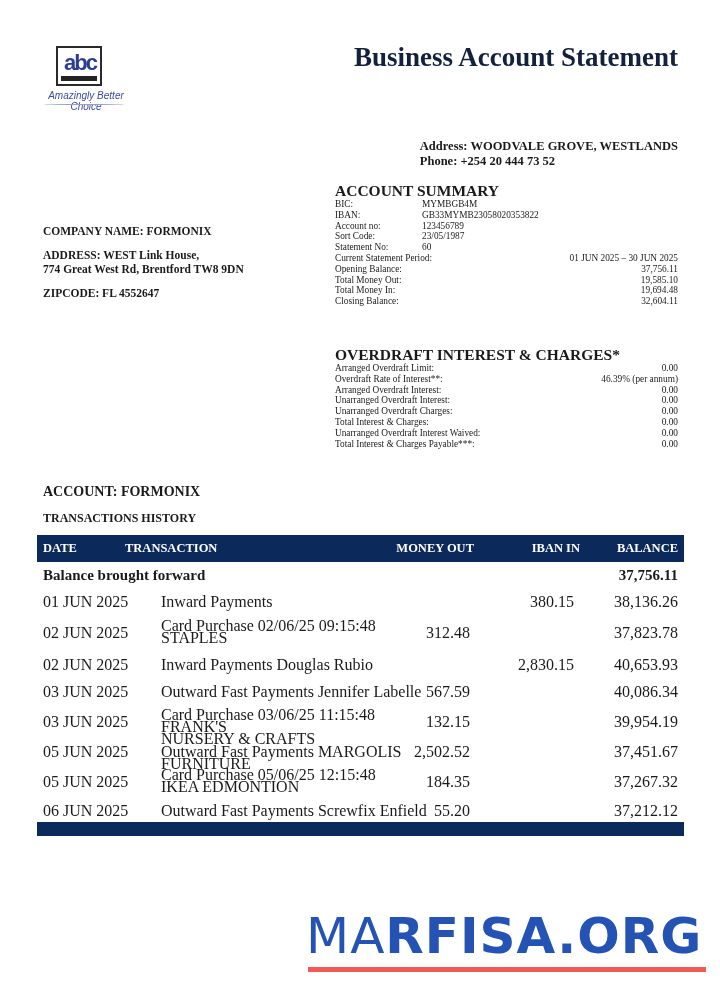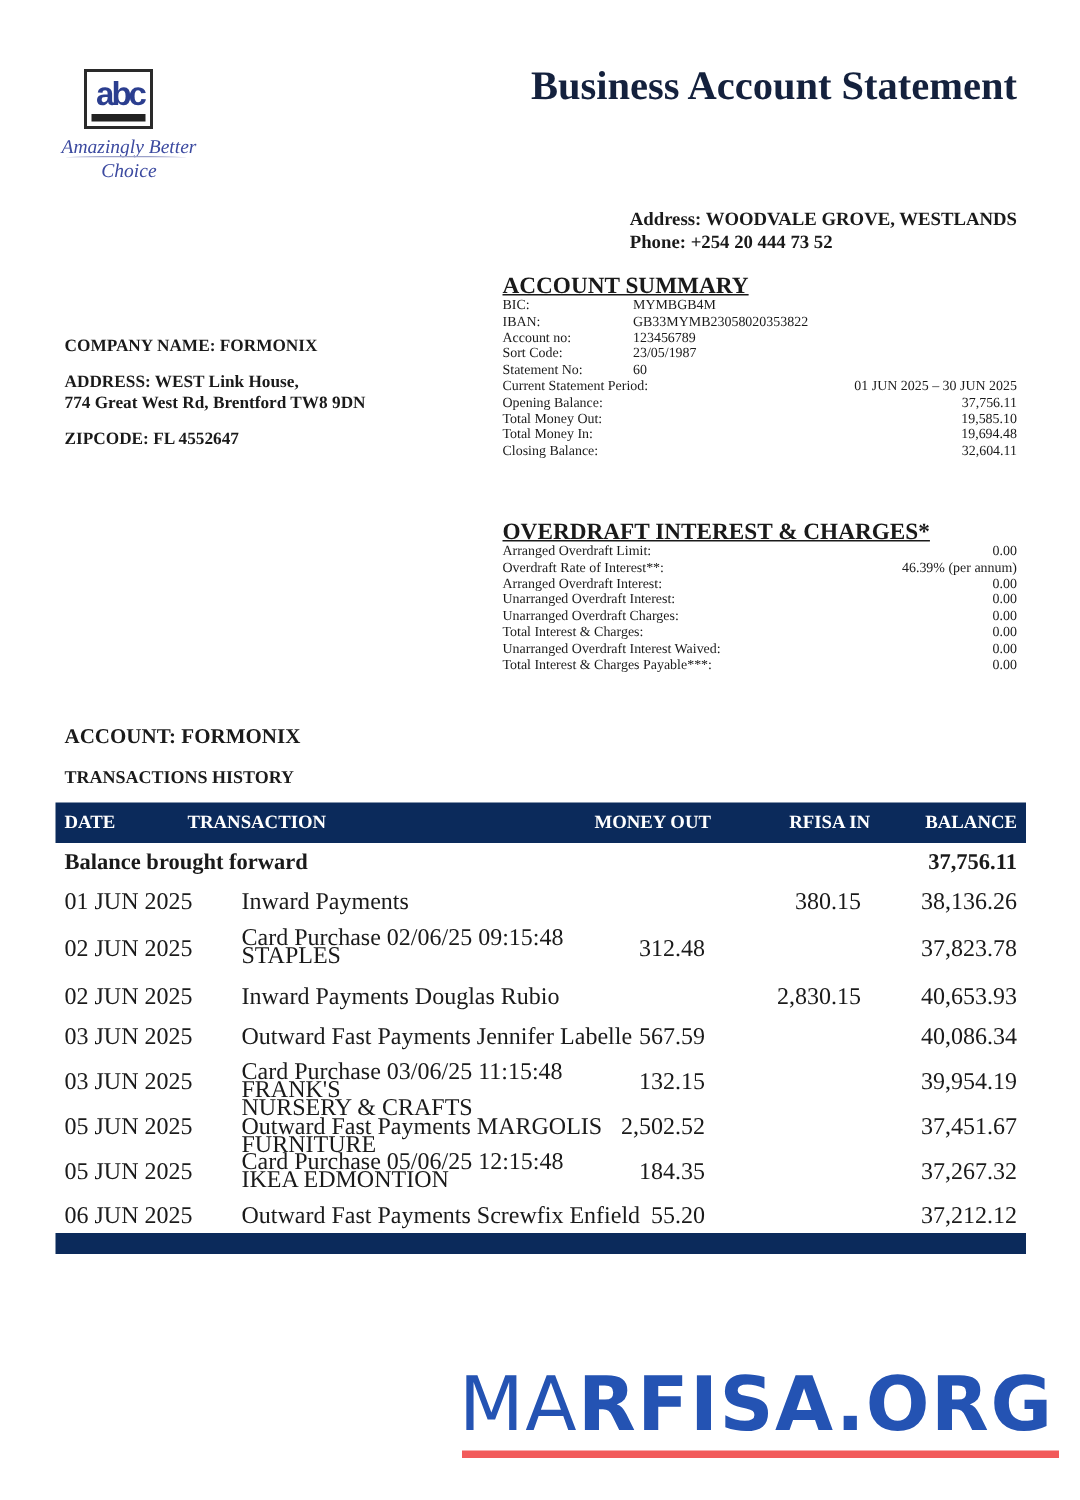--- a/index.html
+++ b/index.html
@@ -3,32 +3,32 @@
 <meta charset="utf-8">
 <style>
   * { box-sizing: border-box; margin: 0; padding: 0; }
   html, body { width: 720px; height: 1000px; background: #ffffff; }
   body { position: relative; font-family: "Liberation Serif", "DejaVu Serif", serif; color: #1a1a1a; overflow: hidden; }
 
   .logo { position: absolute; left: 36px; top: 44px; width: 100px; height: 70px; }
   .logo-box { position: absolute; left: 20px; top: 2px; width: 46px; height: 40px; border: 2px solid #2a2a2a; background: #fff; }
   .logo-letters { position: absolute; left: 2px; top: 4px; width: 40px; font-family: "Liberation Sans", sans-serif; font-weight: bold; font-size: 22px; color: #2b3e8f; letter-spacing: -2px; line-height: 22px; text-align: center; }
   .logo-bar { position: absolute; left: 3px; bottom: 3px; width: 36px; height: 5px; background: #222; }
-  .logo-tag { position: absolute; left: 0; top: 46px; width: 100px; font-family: Liberation Serif, serif; font-style: italic; font-size: 13px; color: #3c4aa0; text-align: center; }
+  .logo-tag { position: absolute; left: 0; top: 46px; width: 100px; font-family: Liberation Sans, sans-serif; font-style: italic; font-size: 10px; color: #3c4aa0; text-align: center; }
   .logo-swoosh { position: absolute; left: 8px; top: 60px; width: 80px; height: 2px; border-top: 1px solid #9aa0c8; border-radius: 50%; }
 
   .doc-title { position: absolute; right: 42px; top: 42px; font-size: 27px; font-weight: bold; color: #14213d; }
 
   .bank-address { position: absolute; right: 42px; top: 139px; text-align: left; font-size: 12.5px; font-weight: bold; line-height: 15px; }
 
   .company { position: absolute; left: 43px; top: 224px; font-size: 11.5px; font-weight: bold; line-height: 14px; }
   .company .blk { margin-bottom: 10px; }
 
   .summary { position: absolute; left: 335px; top: 182px; width: 343px; }
-  .section-h { font-size: 15.5px; font-weight: bold; line-height: 17px; text-decoration: underline; }
+  .section-h { font-size: 15.5px; font-weight: bold; line-height: 17px; }
   .kv { position: relative; font-size: 9.3px; line-height: 10.8px; height: 10.8px; white-space: nowrap; }
   .kv .k { position: absolute; left: 0; }
   .kv .v1 { position: absolute; left: 87px; }
   .kv .vr { position: absolute; right: 0; }
 
   .overdraft { position: absolute; left: 335px; top: 346px; width: 343px; }
 
   .acct-title { position: absolute; left: 43px; top: 484px; font-size: 14px; font-weight: bold; }
   .hist-title { position: absolute; left: 43px; top: 511px; font-size: 12px; font-weight: bold; }
 
@@ -157,21 +157,21 @@
 </div>
 
 <div class="acct-title">ACCOUNT: FORMONIX</div>
 <div class="hist-title">TRANSACTIONS HISTORY</div>
 
 <div class="tx-table">
   <div class="tx-head">
     <span style="left:6px">DATE</span>
     <span style="left:88px">TRANSACTION</span>
     <span style="right:210px">MONEY OUT</span>
-    <span style="right:104px">RFISA IN</span>
+    <span style="right:104px">IBAN IN</span>
     <span style="right:6px">BALANCE</span>
   </div>
 
   <div class="row bold" style="height:26px;">
     <span class="c-date" style="top:7px">Balance brought forward</span>
     <span class="c-bal" style="top:7px">37,756.11</span>
   </div>
 
   <div class="row" style="height:26px;">
     <span class="c-date" style="top:8px">01 JUN 2025</span>

